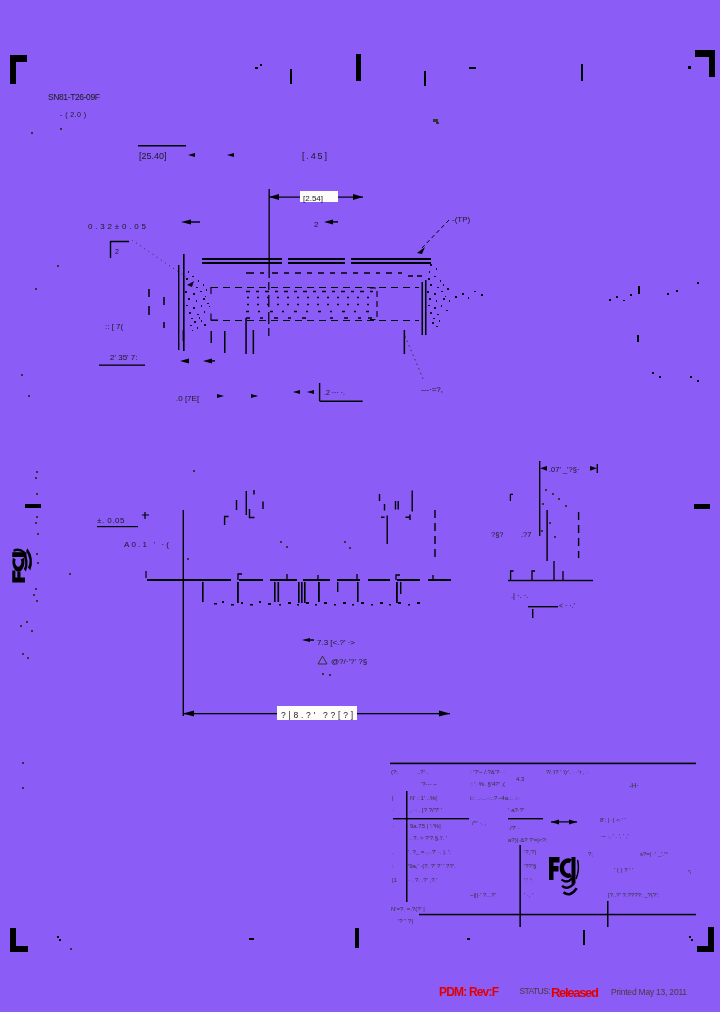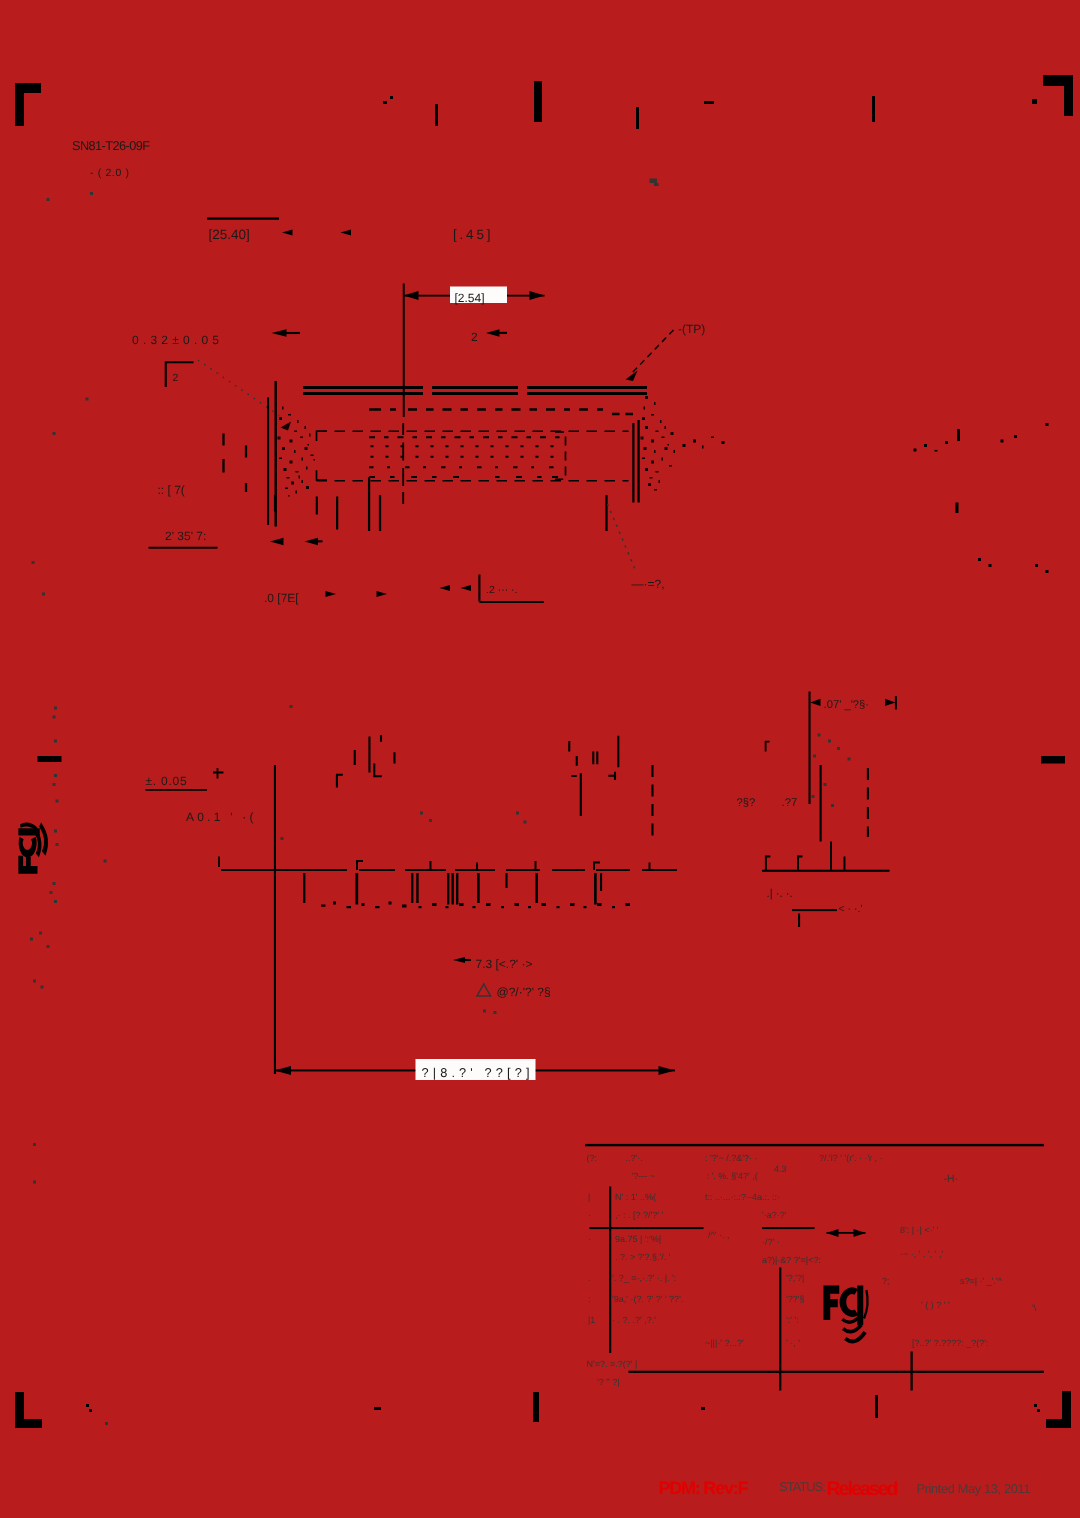--- a/index.html
+++ b/index.html
@@ -1,16 +1,16 @@
 <!DOCTYPE html>
 <html><head>
 <meta charset="utf-8">
 <style>
 html,body{margin:0;padding:0;background:#fefbfb;}
-#page{position:relative;width:720px;height:1012px;background:#b91c1c;overflow:hidden;
+#page{position:relative;width:720px;height:1012px;background:#8b5cf6;overflow:hidden;
 font-family:"Liberation Sans",sans-serif;}
 svg{position:absolute;left:0;top:0;}
 .tx{fill:#1a1a1a;font-family:"Liberation Sans",sans-serif;}
 </style>
 </head>
 <body>
 <div id="page">
 <svg width="720" height="1012" viewBox="0 0 720 1012">
 
 <g shape-rendering="crispEdges">

